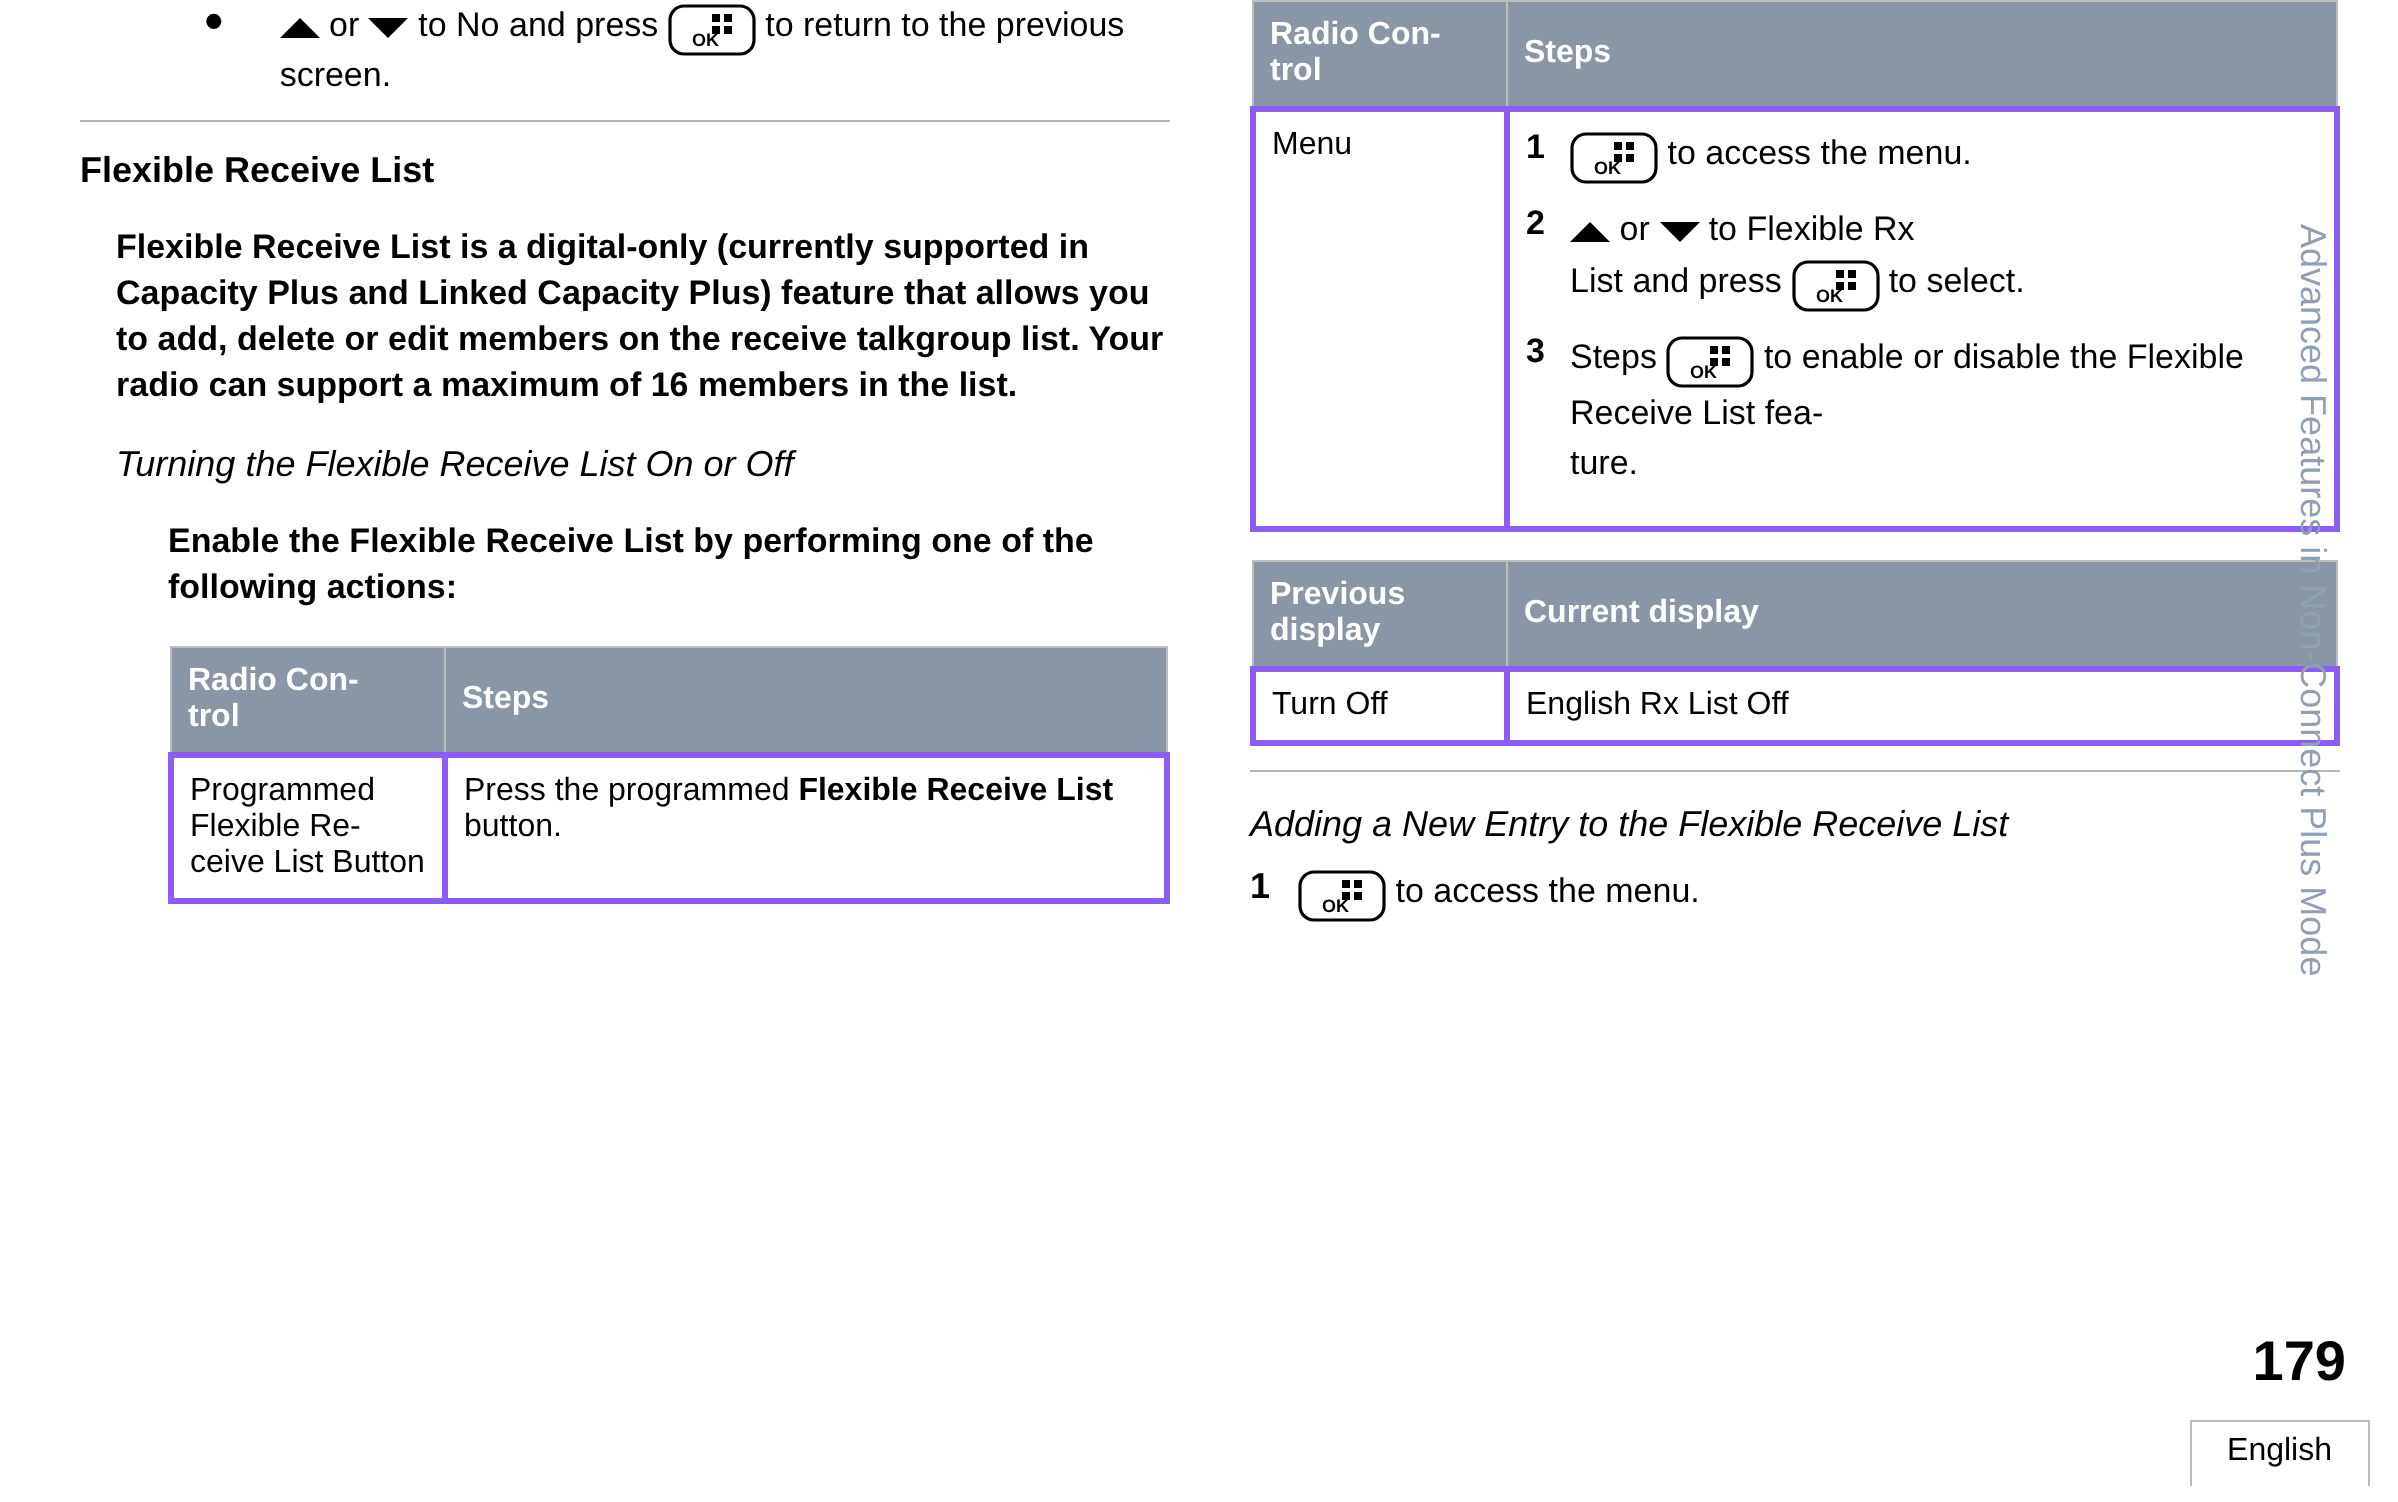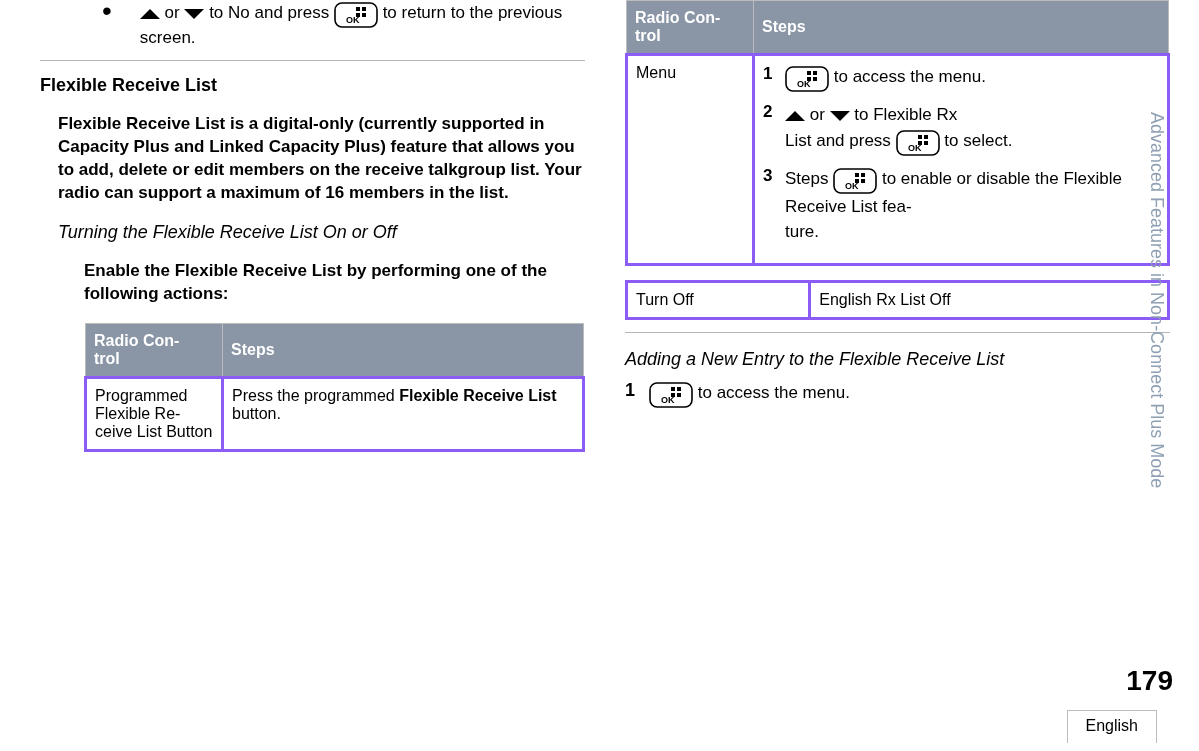--- a/index.html
+++ b/index.html
@@ -44,21 +44,21 @@
   }
   .pagenum {
     position: absolute;
     right: 26px;
     bottom: 54px;
     font-size: 28px;
     font-weight: bold;
   }
   .lang-box {
     position: absolute;
-    right: 42px;
+    right: 14px;
     bottom: 8px;
     border: 1px solid #bcbcbc;
     border-bottom: none;
     padding: 6px 18px 8px 18px;
     font-size: 16px;
   }
   p, li { font-size: 17px; line-height: 1.35; font-weight: bold; }
   .top-bullet {
     margin-left: 62px;
     margin-top: 2px;
@@ -244,20 +244,24 @@
             </div>
           </td>
         </tr>
       </tbody>
         </table>
 
       <div style="height:14px"></div>
 
       <table class="t1">
         <tbody>
+            <tr>
+          <th style="width:110px">Previous display</th>
+          <th>Current display</th>
+        </tr>
         <tr>
           <td class="code">Turn Off</td>
           <td class="code">English Rx List Off</td>
         </tr>
       </tbody>
         </table>
 
       <hr class="rule">
 
       <h4>Adding a New Entry to the Flexible Receive List</h4>

